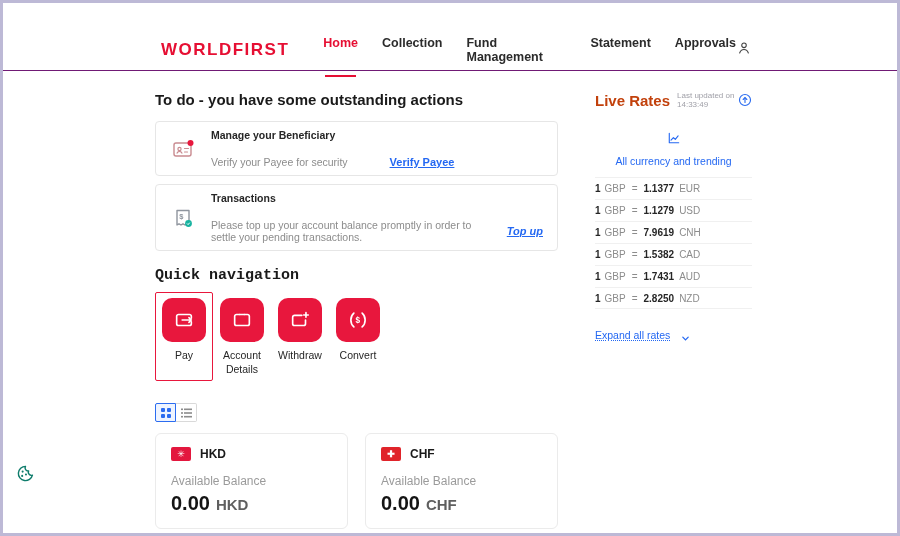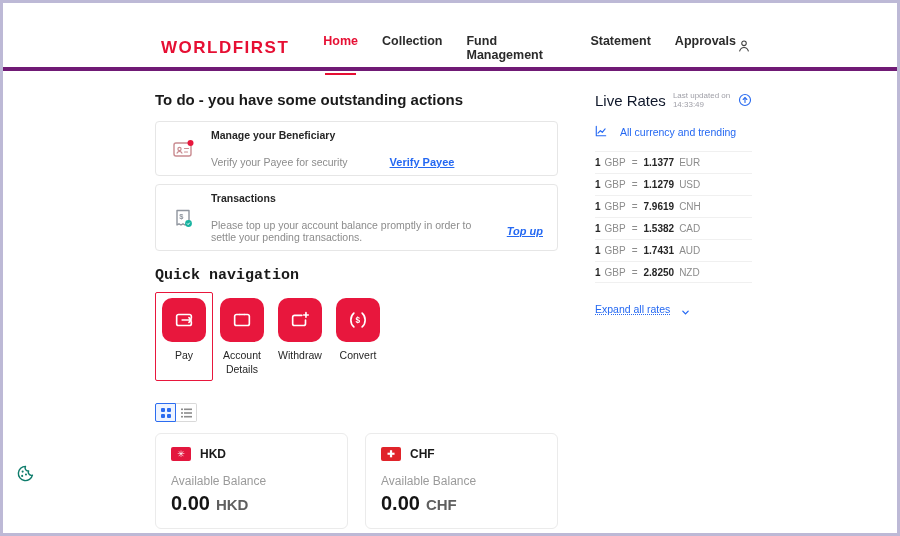--- a/index.html
+++ b/index.html
@@ -11,21 +11,21 @@
     position: relative;
     overflow: hidden;
     color: #262626;
   }
   
   .header {
     height: 68px;
     display: flex;
     align-items: center;
     padding: 26px 145px 0 158px;
-    border-bottom: 4px solid #701a75;
+    border-bottom: 1px solid #701a75;
   }
   .logo {
     font-size: 17px;
     font-weight: bold;
     letter-spacing: 1.5px;
     color: #e60f33;
     cursor: pointer;
   }
   .nav { display: flex; margin-left: 34px; gap: 24px; }
   .nav-item {
@@ -156,24 +156,24 @@
     width: 4px; height: 3px; border-radius: 50%;
     background: #ee2536;
   }
   .bal-code { font-size: 12px; font-weight: bold; color: #1a1a1a; }
   .bal-avail { font-size: 12px; color: #9b9b9b; margin-top: 13px; }
   .bal-amount-row { margin-top: 4px; display: flex; align-items: baseline; gap: 6px; }
   .bal-amount { font-size: 20px; font-weight: bold; color: #141414; }
   .bal-cur { font-size: 15px; color: #5f5f5f; font-weight: bold; }
   
   .lr-head { display: flex; align-items: center; margin-top: 20px; }
-  .lr-title { font-size: 15px; font-weight: normal; color: #0f172a; }
+  .lr-title { font-size: 15px; font-weight: bold; color: #c2410c; }
   .lr-updated { font-size: 8px; color: #a0a0a8; margin-left: 7px; flex: 1; }
   .lr-refresh { cursor: pointer; display: flex; }
-  .lr-linkrow { display: flex; align-items: center; gap: 13px; margin-top: 14px; cursor: pointer; }
+  .lr-linkrow { display: flex; align-items: center; gap: 7px; margin-top: 21px; cursor: pointer; flex-direction: column; }
   .lr-link { font-size: 10.5px; color: #2468f2; }
   .rate-list { margin-top: 10px; }
   .rate-row {
     display: flex;
     align-items: center;
     height: 22px;
     border-top: 1px solid #f0f0f0;
     font-size: 10px;
   }
   .rate-list .rate-row:last-child { border-bottom: 1px solid #f0f0f0; }

